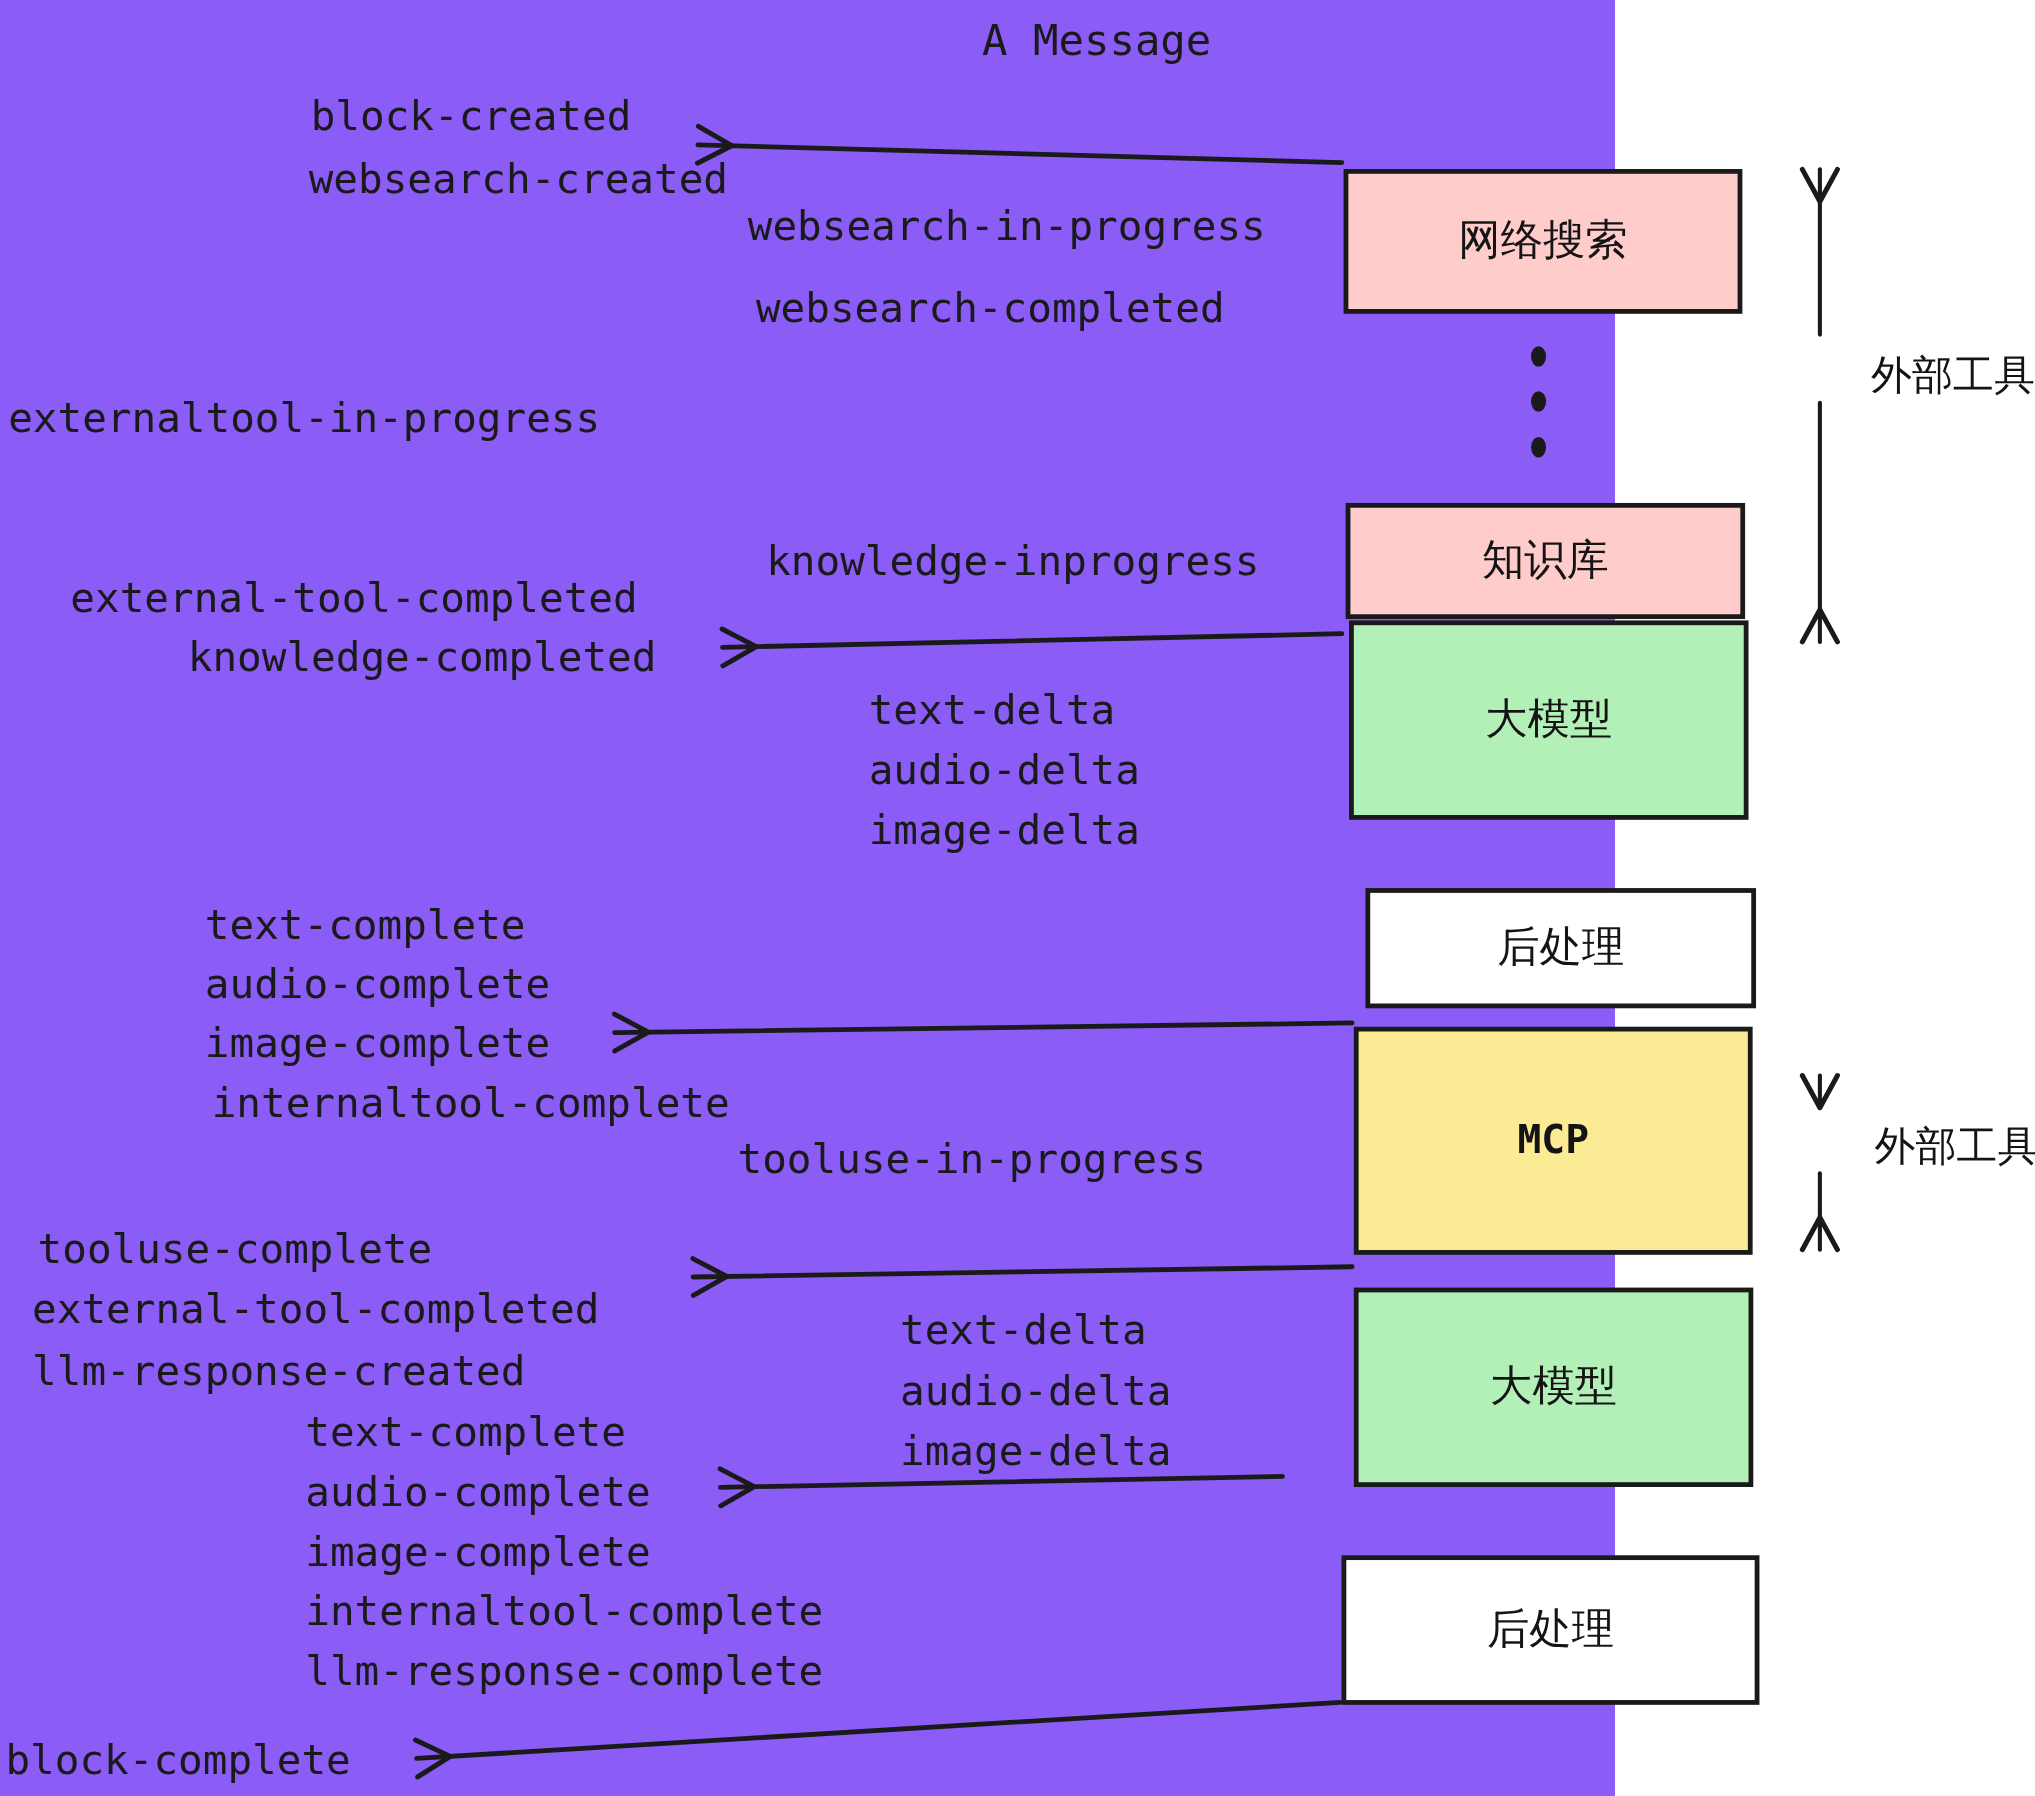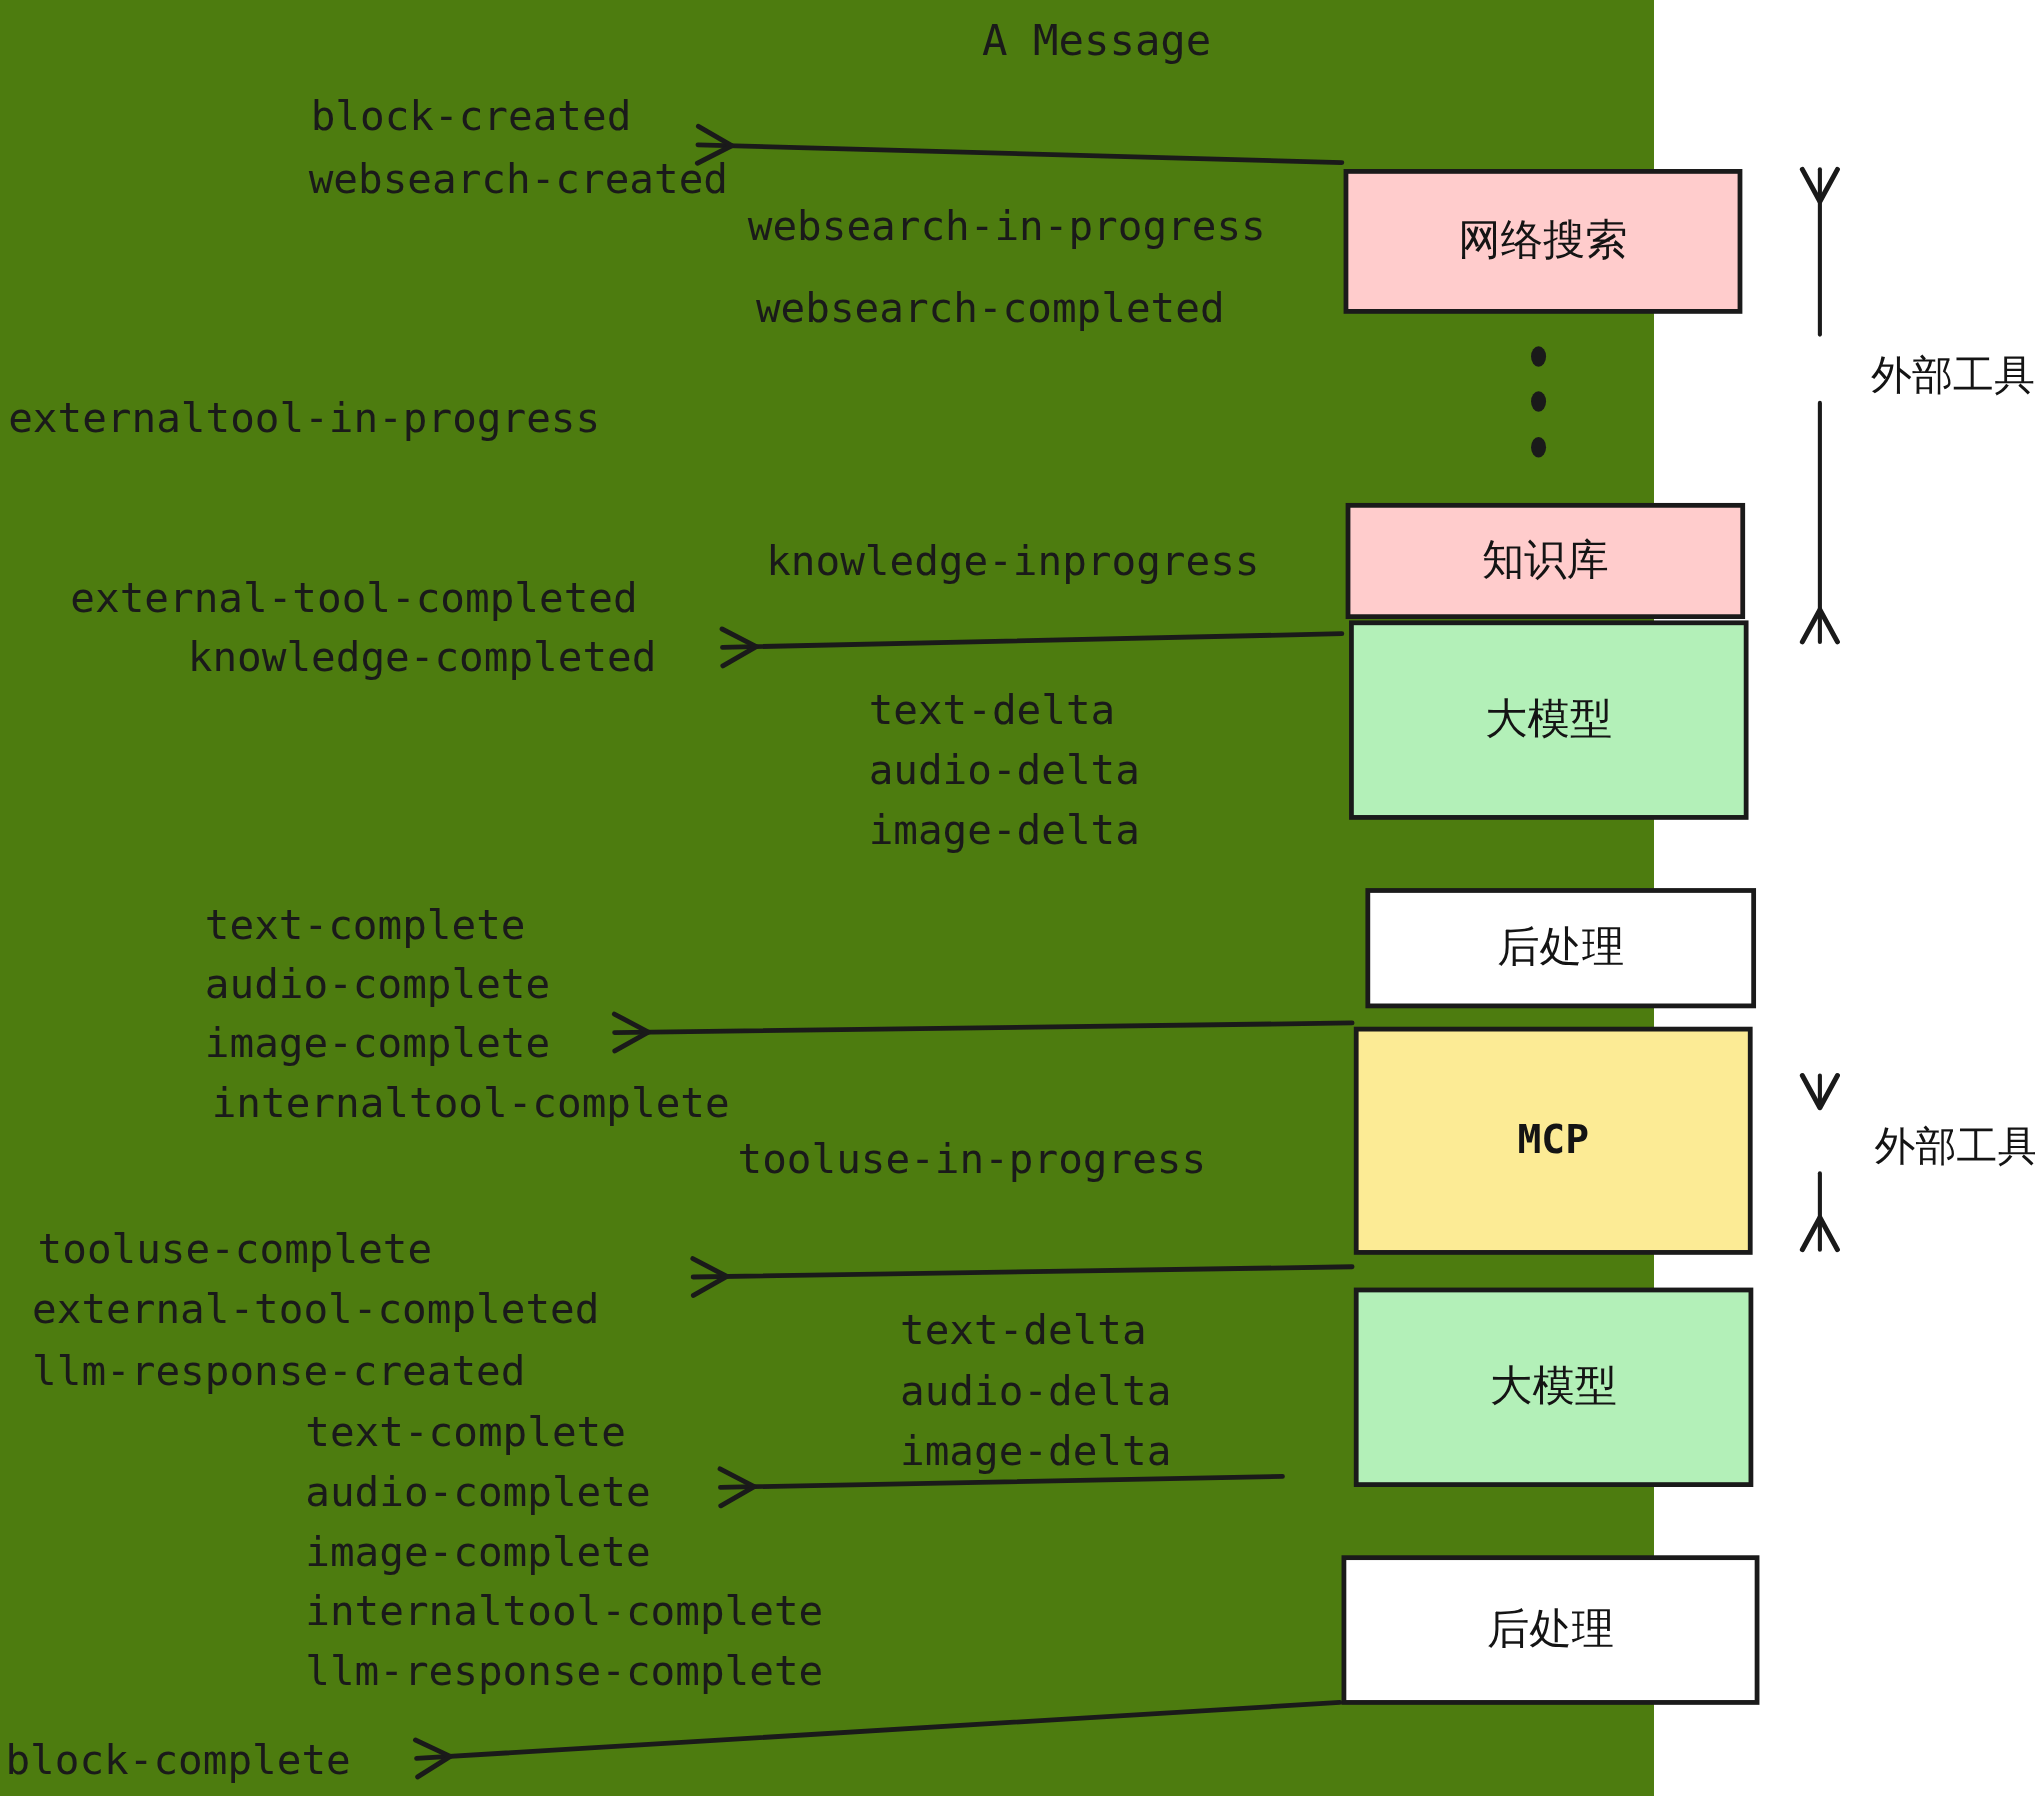--- a/index.html
+++ b/index.html
@@ -11,22 +11,21 @@
   body {
     width: 2035px;
     height: 1796px;
     overflow: hidden;
     font-family: "DejaVu Sans", sans-serif;
   }
   #diagram-root {
     position: relative;
     width: 1615px;
     height: 1796px;
-    background: #4d7c0f;
-    padding-left: 39px;
+    background: #8b5cf6;
   }
   svg.diagram {
     position: absolute;
     inset: 0;
     width: 2035px;
     height: 1796px;
     display: block;
   }
   
   .evt {

